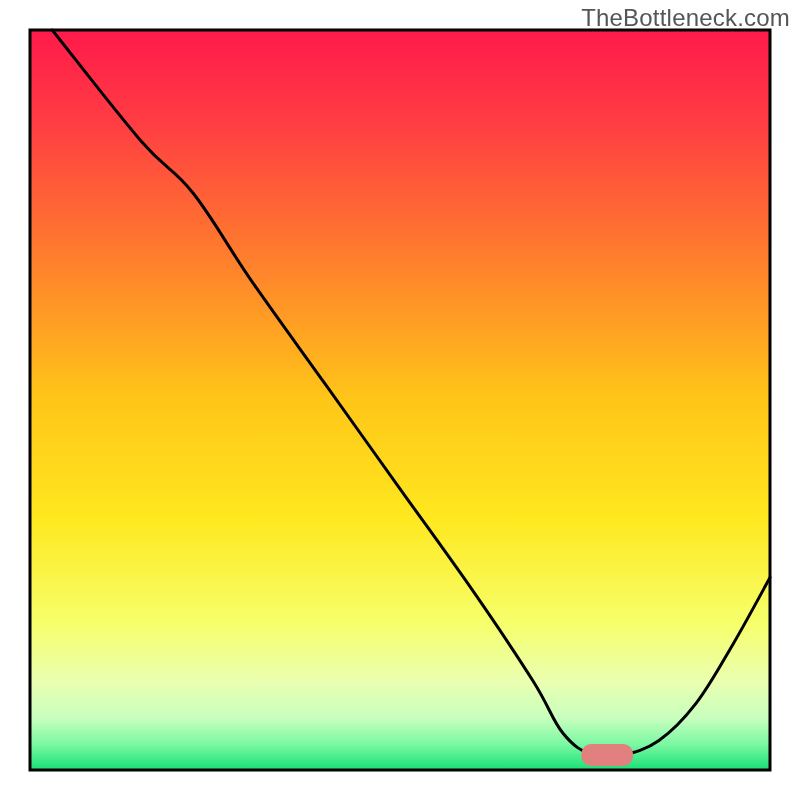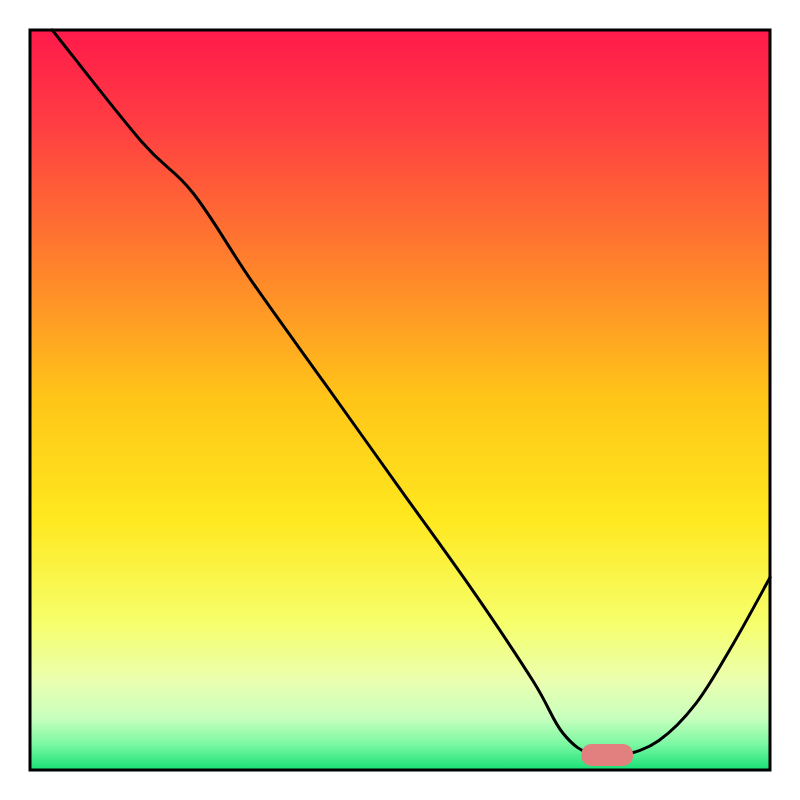--- a/index.html
+++ b/index.html
@@ -27,20 +27,21 @@
     z-index: 10;
   }
   svg {
     display: block;
   }
 </style>
 </head>
 <body>
 
 <div class="frame">
+  <div class="watermark">TheBottleneck.com</div>
   <svg id="chart-svg" width="800" height="800">
     <defs>
       <linearGradient id="bg-grad" x1="0" y1="0" x2="0" y2="1">
           <stop offset="0%" stop-color="#ff1a4b"></stop>
           <stop offset="12%" stop-color="#ff3b43"></stop>
           <stop offset="30%" stop-color="#ff7b2e"></stop>
           <stop offset="50%" stop-color="#ffc618"></stop>
           <stop offset="66%" stop-color="#ffe81f"></stop>
           <stop offset="80%" stop-color="#f6ff6a"></stop>
           <stop offset="88%" stop-color="#eaffb0"></stop>

